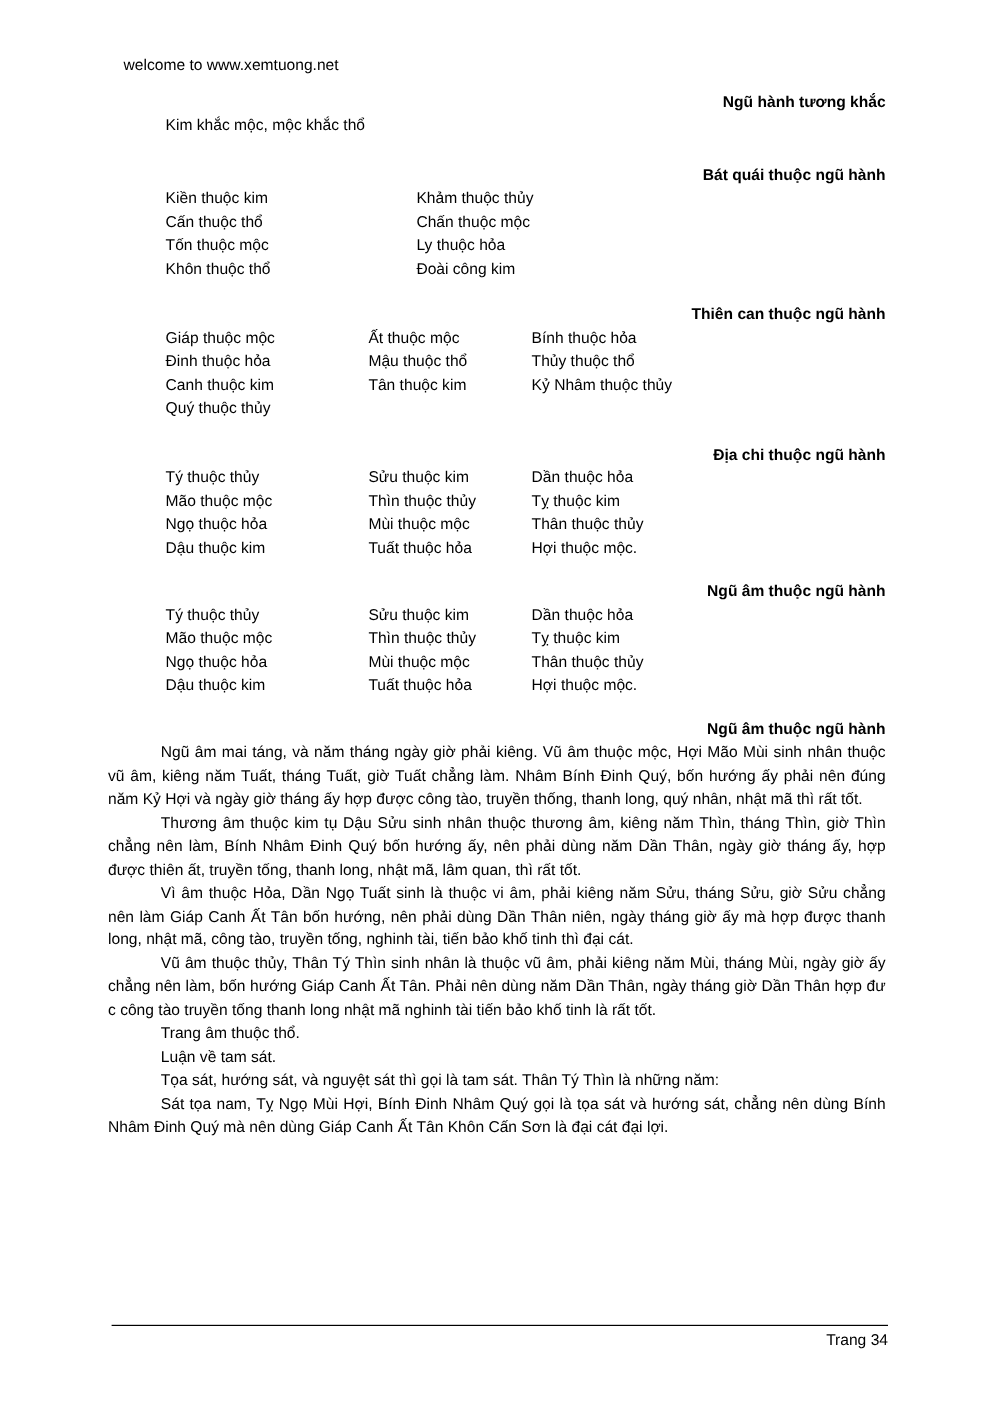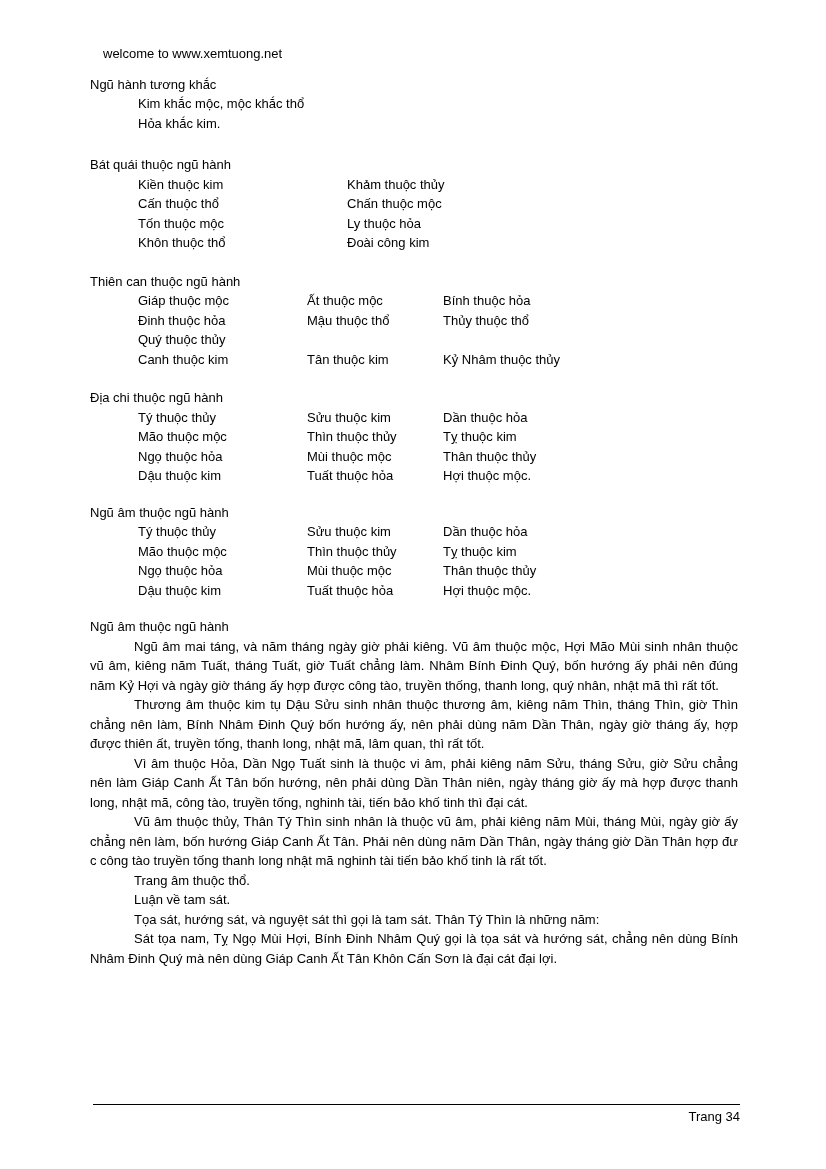--- a/index.html
+++ b/index.html
@@ -8,21 +8,21 @@
     width: 826px; height: 1169px;
     background: #ffffff;
     color: #000000;
     font-family: "Liberation Sans", "DejaVu Sans", sans-serif;
     font-size: 13px;
     line-height: 19.5px;
     overflow: hidden;
   }
   .content { position: absolute; left: 90px; top: 44px; width: 648px; }
   .site-note { margin-left: 13px; }
-  .sec-title { font-weight: normal; text-align: left; margin: 18px 0 0 0; }
+  .sec-title { font-weight: bold; text-align: right; margin: 18px 0 0 0; }
   .sec-title.first { margin-top: 11px; }
   .sec-title.m22 { margin-top: 22px; }
   .sec-title.m19 { margin-top: 19px; }
   .sec-title.m17 { margin-top: 17px; }
   .plain-lines div { padding-left: 48px; }
   .trow { position: relative; height: 19.5px; }
   .trow span { position: absolute; top: 0; white-space: nowrap; }
   .c0 { left: 48px; }
   .cB { left: 257px; }          
   .c1 { left: 217px; }          
@@ -35,21 +35,20 @@
 <body>
 
 <div class="page">
   <div class="content">
 
     <div class="site-note">welcome to www.xemtuong.net</div>
 
     <div class="sec-title first">Ngũ hành tương khắc</div>
     <div class="plain-lines">
       <div>Kim khắc mộc, mộc khắc thổ</div>
-      <div>Hỏa khắc kim.</div>
     </div>
 
     <div class="sec-title m22">Bát quái thuộc ngũ hành</div>
     <div>
       <div class="trow">
         <span class="c0">Kiền thuộc kim</span>
         <span class="cB">Khảm thuộc thủy</span>
       </div>
       <div class="trow">
         <span class="c0">Cấn thuộc thổ</span>
@@ -71,26 +70,26 @@
         <span class="c0">Giáp thuộc mộc</span>
         <span class="c1">Ất thuộc mộc</span>
         <span class="c2">Bính thuộc hỏa</span>
       </div>
       <div class="trow">
         <span class="c0">Đinh thuộc hỏa</span>
         <span class="c1">Mậu thuộc thổ</span>
         <span class="c2">Thủy thuộc thổ</span>
       </div>
       <div class="trow">
-        <span class="c0">Quý thuộc thủy</span>
-      </div>
-      <div class="trow">
         <span class="c0">Canh thuộc kim</span>
         <span class="c1">Tân thuộc kim</span>
         <span class="c2">Kỷ Nhâm thuộc thủy</span>
+      </div>
+      <div class="trow">
+        <span class="c0">Quý thuộc thủy</span>
       </div>
     </div>
 
     <div class="sec-title m19">Địa chi thuộc ngũ hành</div>
     <div>
       <div class="trow">
         <span class="c0">Tý thuộc thủy</span>
         <span class="c1">Sửu thuộc kim</span>
         <span class="c2">Dần thuộc hỏa</span>
       </div>

